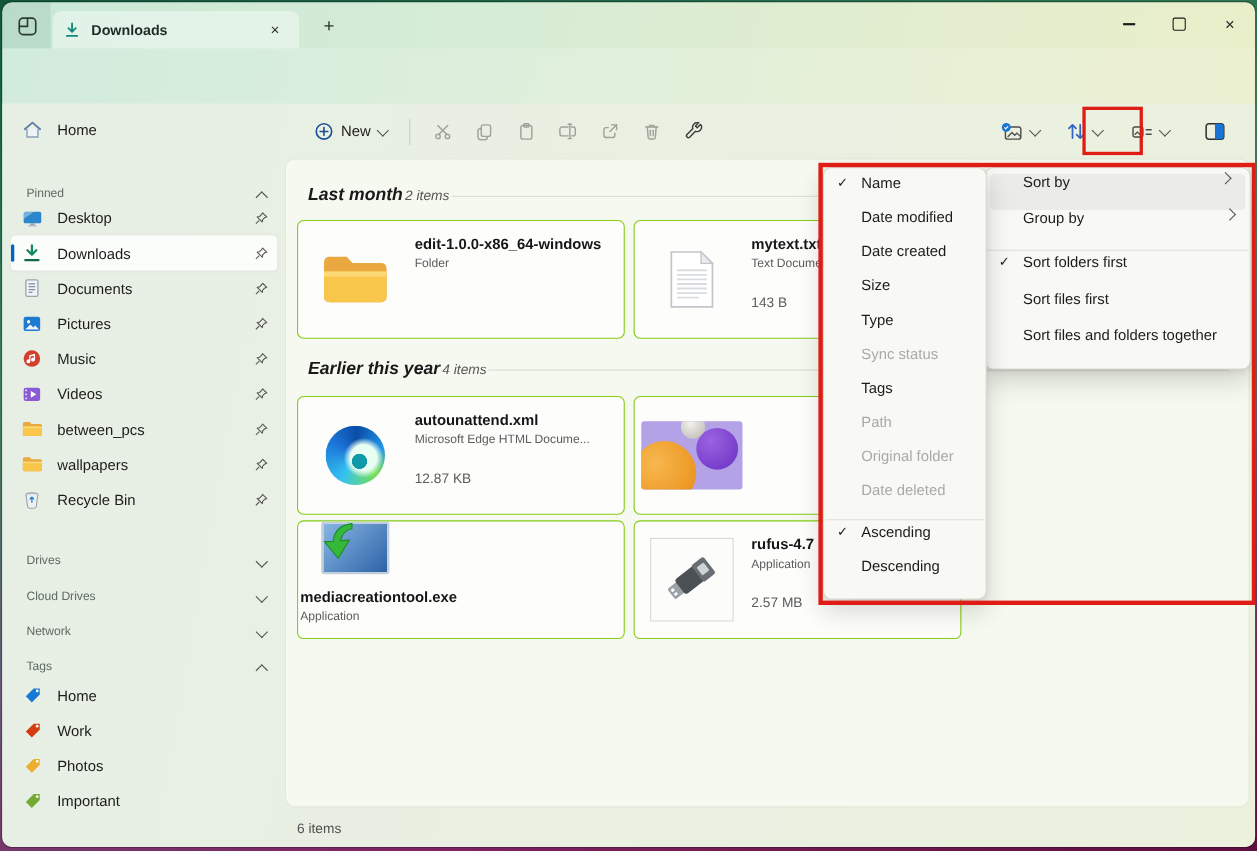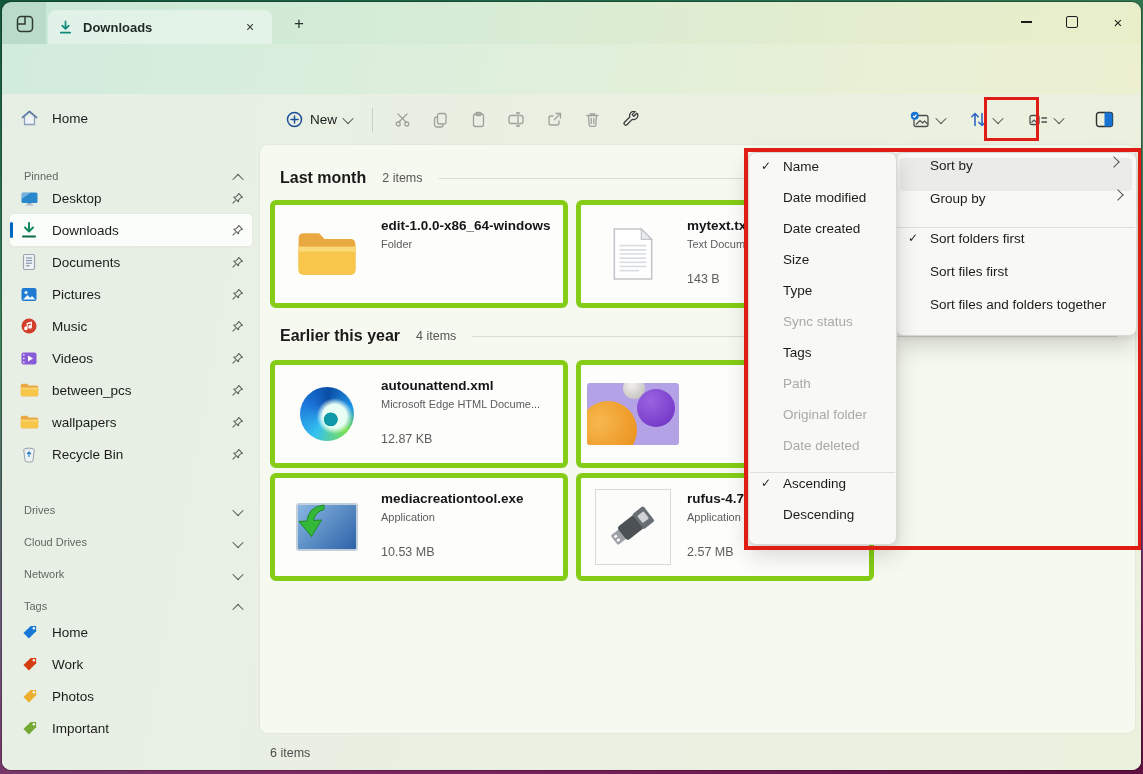--- a/index.html
+++ b/index.html
@@ -72,26 +72,26 @@
   .sb-row.sel::before{content:"";position:absolute;left:0;top:8px;width:3px;height:16px;border-radius:2px;background:#0067c0;}
   .sb-hdr{height:34px;display:flex;align-items:flex-end;padding:0 18px 0 22px;font-size:11px;color:#5e6a62;}
   .sb-hdr .cv{margin-left:auto;}
   .sb-gap{height:14px;}
   .sb-gap-s{height:4px;}
   
   .panel{
     position:absolute;left:258px;top:143px;right:6px;bottom:37px;background:#f6f9ef;border-radius:8px;
     box-shadow:0 0 0 1px rgba(0,0,0,.03);
   }
-  .grp-hdr{position:absolute;left:20px;right:18px;height:26px;display:flex;align-items:center;gap:16px;}
+  .grp-hdr{position:absolute;left:20px;right:18px;height:26px;display:flex;align-items:center;gap:2px;font-style:italic;}
   .grp-title{font-size:16px;font-weight:700;color:#191919;}
   .grp-count{font-size:12.5px;color:#565656;}
   .grp-line{flex:1;height:1px;background:#dadcd2;}
   .card{
-    position:absolute;width:298px;height:108px;background:#fdfdfc;border:5px solid #84cc16;border-radius:6px;
+    position:absolute;width:298px;height:108px;background:#fdfdfc;border:1px solid #84cc16;border-radius:6px;
     box-sizing:border-box;display:flex;overflow:hidden;
   }
   .card .ic-zone{width:104px;display:flex;align-items:center;justify-content:center;flex-shrink:0;}
   .card .tx-zone{padding:13px 8px 0 2px;overflow:hidden;}
   .f-name{font-size:13.5px;font-weight:700;color:#161616;white-space:nowrap;overflow:hidden;}
   .f-type{font-size:11px;color:#5c5c5c;margin-top:5px;white-space:nowrap;overflow:hidden;}
   .f-size{font-size:12.5px;color:#5c5c5c;margin-top:22px;white-space:nowrap;}
   .statusbar{position:absolute;left:268px;bottom:10px;font-size:12.5px;color:#4e4e4e;}
   
   .edge-logo{width:54px;height:54px;border-radius:50%;
@@ -625,21 +625,21 @@
     <div class="card" style="left:316px;top:215px;">
       <div class="ic-zone">
         <div class="img-thumb">
             <div class="b3"></div>
             <div class="b1"></div>
             <div class="b2"></div>
           </div>
       </div>
     </div>
 
-    <div class="card" style="left:10px;top:328px;">
+    <div class="card" style="left:10px;top:328px;flex-direction:column;">
       <div class="ic-zone">
         <div class="mct">
           <svg width="44" height="44" viewBox="0 0 44 44" style="position:absolute;left:-8px;top:-4px;">
               <path d="M34 4 q-16 2 -17 16 l-8 .5 12.5 15 10-16.5 -8 .5 q2-9 10.5-11z" fill="#35b83a" stroke="#1d8c25" stroke-width="1"></path>
             </svg>
         </div>
       </div>
       <div class="tx-zone">
         <div class="f-name">mediacreationtool.exe</div>
         <div class="f-type">Application</div>

